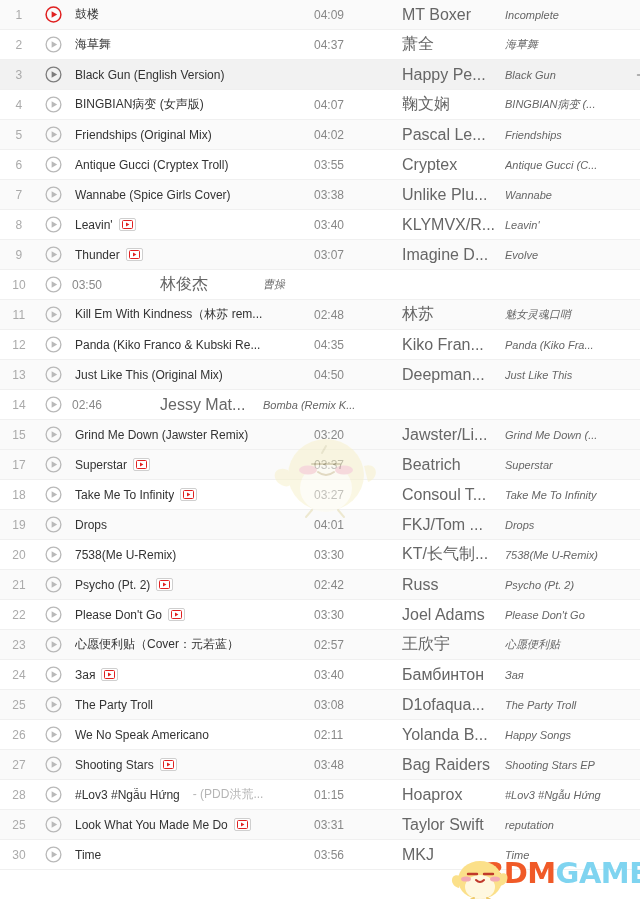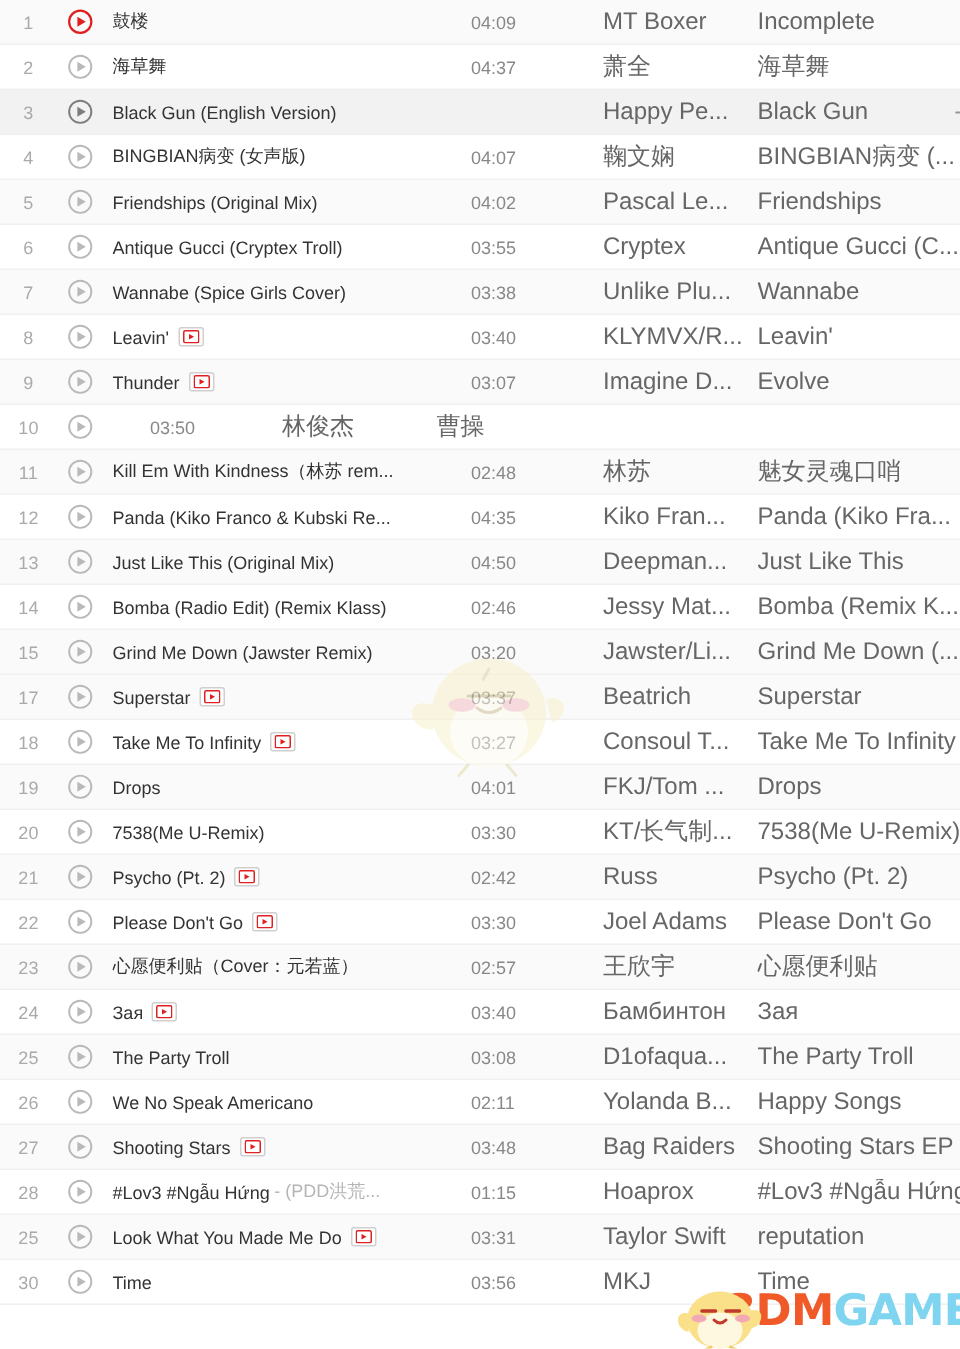--- a/index.html
+++ b/index.html
@@ -59,50 +59,50 @@
     white-space: nowrap;
     overflow: hidden;
   }
   .col-duration {
     width: 92px;
     flex: 0 0 92px;
     color: #888888;
     font-size: 12px;
     position: relative;
     padding-left: 4px;
-    margin-left: 28px;
   }
   .col-artist {
     width: 103px;
     flex: 0 0 103px;
     color: #666666;
     font-size: 16px;
     white-space: nowrap;
     overflow: hidden;
   }
   .col-album {
     width: 135px;
     flex: 0 0 135px;
     color: #666666;
-    font-size: 16px;
+    font-size: 11px;
     white-space: nowrap;
     overflow: hidden;
     padding-right: 20px;
+    font-style: italic;
   }
 
   .title-text {
     overflow: hidden;
     text-overflow: clip;
     white-space: nowrap;
     max-width: 240px;
     text-align: right;
   }
   .title-sub {
     color: #b5b5b5;
-    margin-left: 3px;
+    margin-left: 13px;
     white-space: nowrap;
   }
 
   
   .play-btn { width: 17px; height: 17px; display: block; }
   .play-btn circle { fill: none; stroke: #b9b9b9; stroke-width: 1.3; }
   .play-btn polygon { fill: #b9b9b9; }
   .play-btn.dark circle { stroke: #7d7d7d; }
   .play-btn.dark polygon { fill: #7d7d7d; }
   .play-btn.playing circle { stroke: #e02020; stroke-width: 1.5; }
@@ -392,23 +392,20 @@
         <div class="col-artist">Deepman...</div>
         <div class="col-album">Just Like This</div>
       </div>
       <div class="track-row">
         <div class="col-index">14</div>
         <div class="col-play">
           <svg class="play-btn" viewBox="0 0 17 17">
             <circle cx="8.5" cy="8.5" r="7.4"></circle>
             <polygon points="6.6,5.2 12.2,8.5 6.6,11.8"></polygon>
           </svg>
-        </div>
-        <div class="col-title">
-          <span class="title-text">Bomba (Radio Edit) (Remix Klass)</span>
         </div>
         <div class="col-duration">02:46</div>
         <div class="col-artist">Jessy Mat...</div>
         <div class="col-album">Bomba (Remix K...</div>
       </div>
       <div class="track-row alt">
         <div class="col-index">15</div>
         <div class="col-play">
           <svg class="play-btn" viewBox="0 0 17 17">
             <circle cx="8.5" cy="8.5" r="7.4"></circle>

